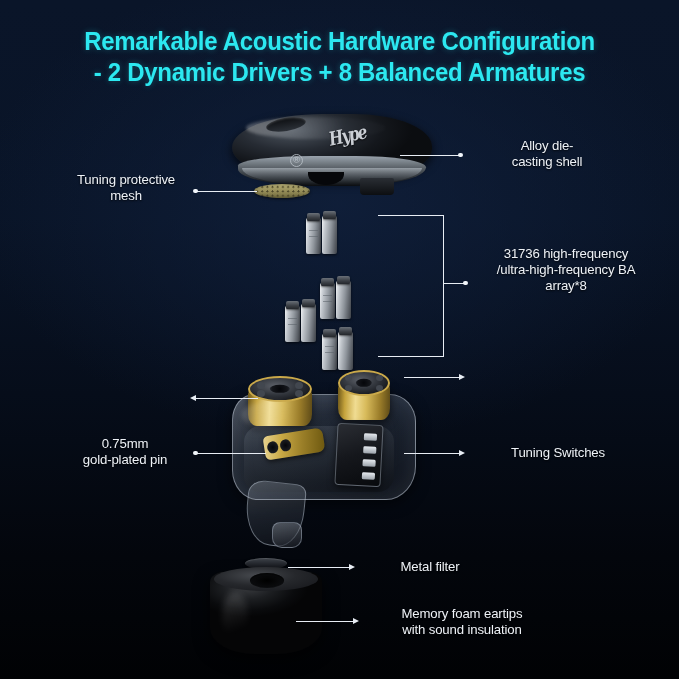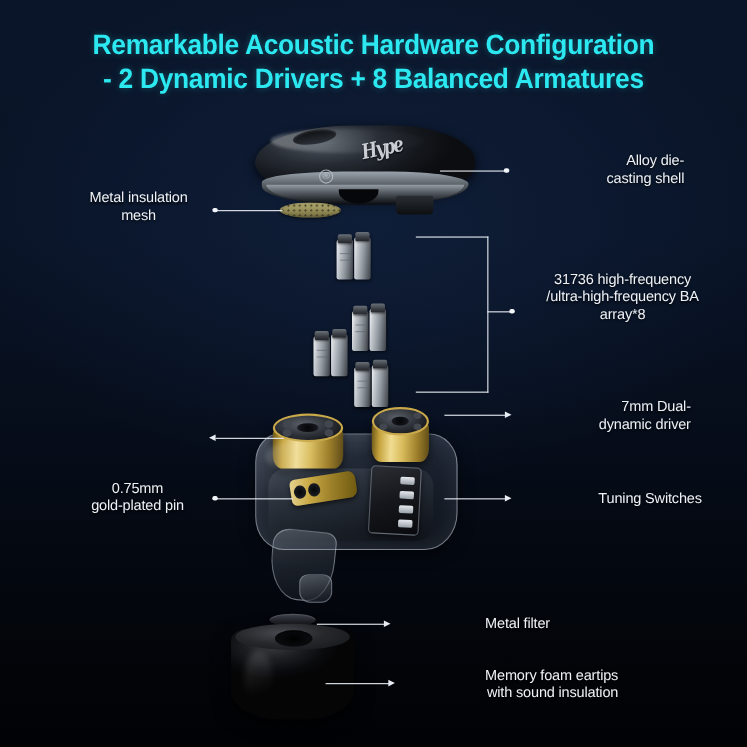--- a/index.html
+++ b/index.html
@@ -37,21 +37,21 @@
   .lbl {
     position:absolute;
     color:#eef2f7;
     font-size:13.2px;
     line-height:16.2px;
     letter-spacing:-0.15px;
     text-shadow:0 1px 2px rgba(0,0,0,0.85);
     white-space:pre-line;
   }
   .lbl.c { text-align:center; }
-  .lbl.l { text-align:right; }
+  .lbl.l { text-align:center; }
 
   
   .ln { position:absolute; background:#e8edf4; height:1.3px; }
   .lnv { position:absolute; background:#e8edf4; width:1.3px; }
   .dot {
     position:absolute; width:4.6px; height:4.6px;
     background:#f2f6fb; border-radius:50%;
   }
   .arw {
     position:absolute; width:0; height:0;
@@ -410,29 +410,27 @@
 
   <div class="ln" style="left:288px; top:567px; width:62px;"></div>
   <div class="arw r" style="left:349px; top:563.6px;"></div>
 
   <div class="ln" style="left:296px; top:621px; width:58px;"></div>
   <div class="arw r" style="left:353px; top:617.6px;"></div>
 
   <div class="lbl l" style="left:472px; top:138px; width:150px;">Alloy die-
 casting shell</div>
 
-  <div class="lbl c" style="left:62px; top:172px; width:128px;">Metal insulation
+  <div class="lbl c" style="left:62px; top:172px; width:128px;">Tuning protective
 mesh</div>
 
   <div class="lbl c" style="left:466px; top:246px; width:200px;">31736 high-frequency
 /ultra-high-frequency BA
 array*8</div>
 
-  <div class="lbl l" style="left:478px; top:362px; width:150px;">7mm Dual-
-dynamic driver</div>
 
 
   <div class="lbl c" style="left:60px; top:436px; width:130px;">0.75mm
 gold-plated pin</div>
 
   <div class="lbl l" style="left:360px; top:559px; width:140px;">Metal filter</div>
 
   <div class="lbl l" style="left:478px; top:445px; width:160px;">Tuning Switches</div>
 
   <div class="lbl l" style="left:362px; top:606px; width:200px;">Memory foam eartips

